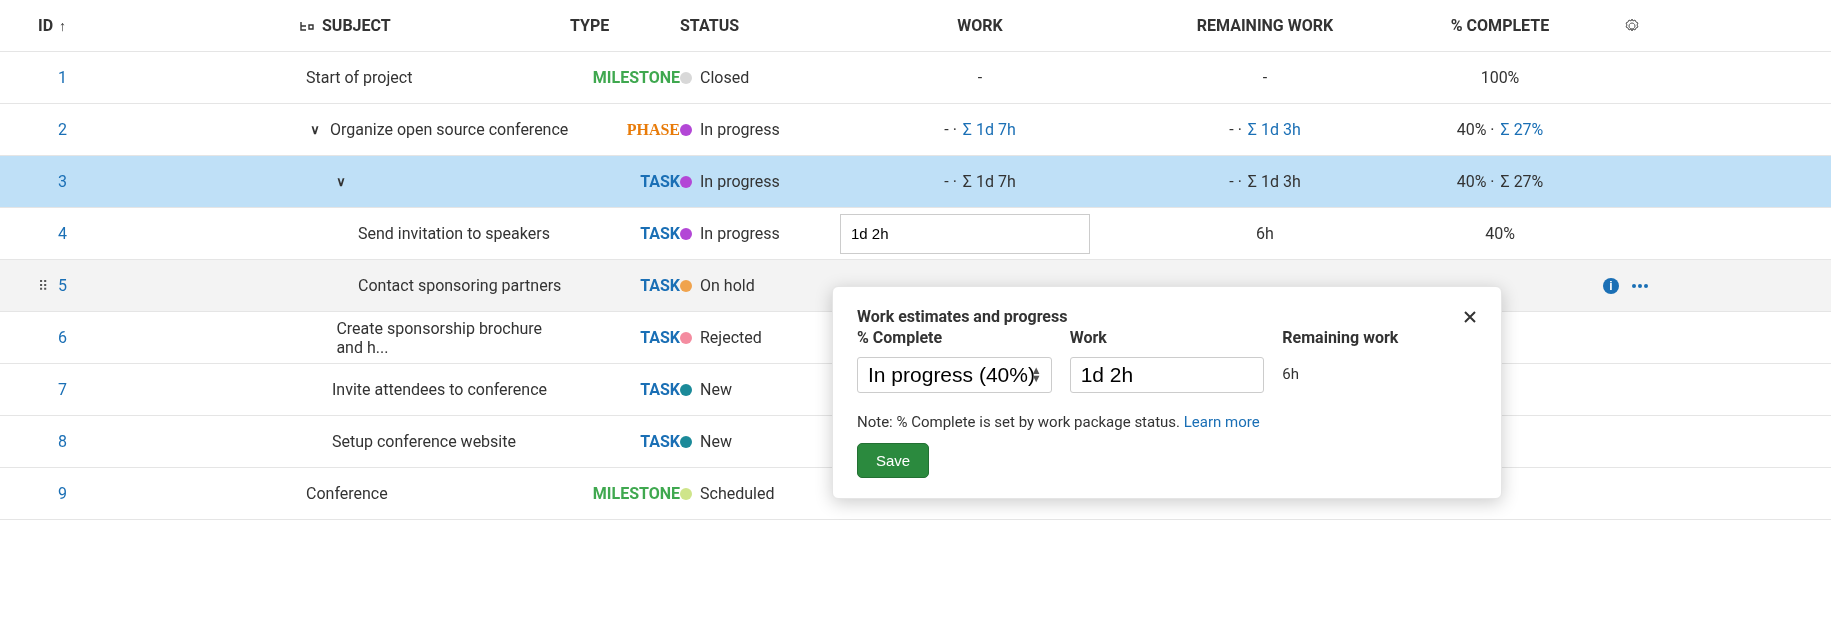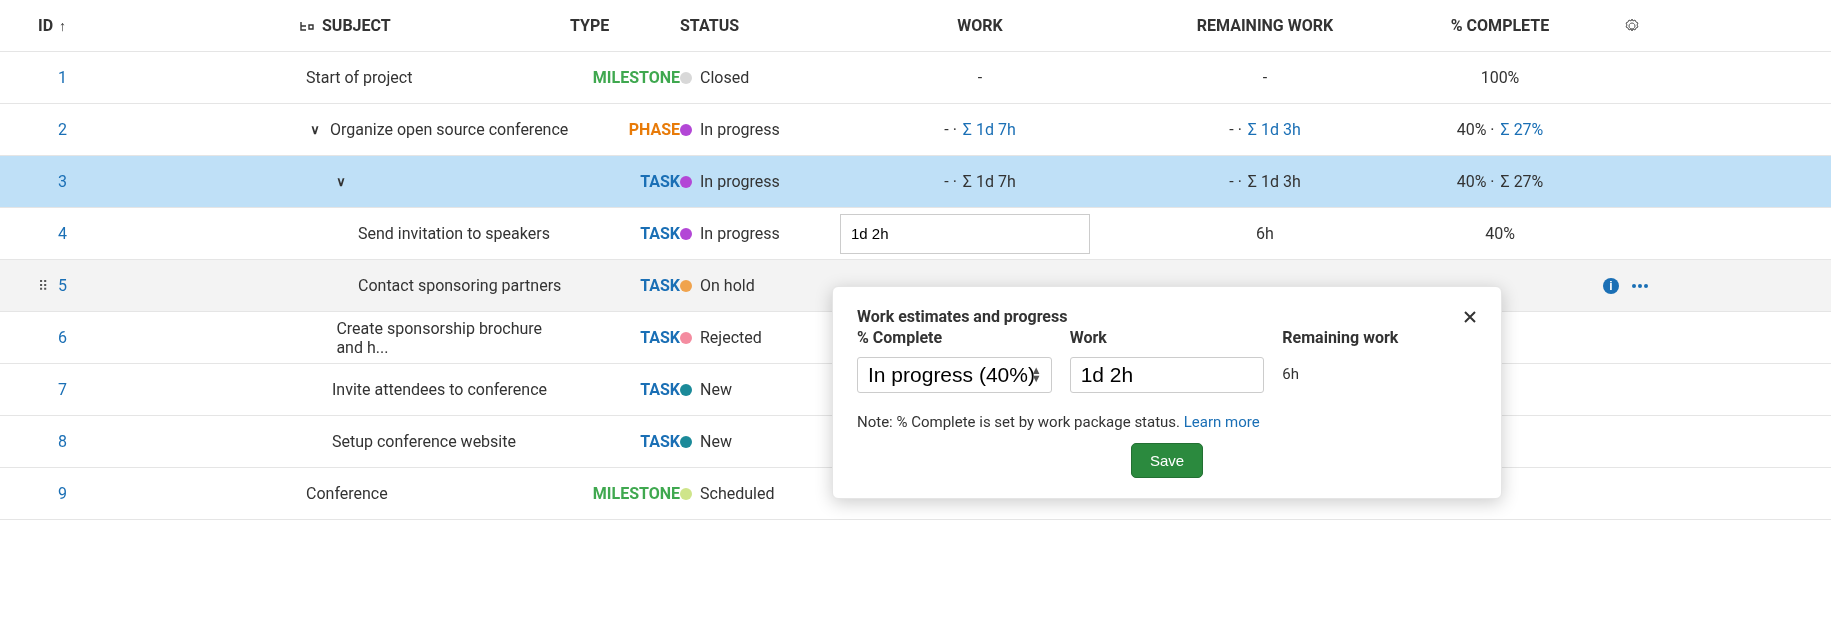--- a/index.html
+++ b/index.html
@@ -33,21 +33,21 @@
   .hdr-id { padding-left: 28px; display:flex; align-items:center; gap:6px; }
   .hdr-subject { display:flex; align-items:flex-end; gap:8px; padding-left: 150px; }
   .hdr-type, .hdr-status { text-align:left; }
   .hdr-work, .hdr-remaining, .hdr-complete { text-align:center; }
   .hdr-gear { display:flex; justify-content:flex-end; padding-right:10px; }
   .id-link { color: #1a6fb5; text-decoration: none; }
   .sort-arrow { font-size: 14px; }
   .chevron { font-size: 13px; font-weight: bold; display:inline-block; width:18px; text-align:center; color:#333;}
   .status-dot { width:12px; height:12px; border-radius:50%; display:inline-block; }
   .type-milestone { color: #3fa84f; }
-  .type-phase { color: #e87b09; }
+  .type-phase { color: #e87b09; font-family: Liberation Serif, serif; }
   .type-task { color: #1a6fb5; }
   .sigma { color: #1a6fb5; }
   .sigma.dark { color: #333; }
   .dash-dot { color:#333; }
   .work-input {
     border: 1px solid #ccc;
     height: 40px;
     padding: 0 10px;
     font-size: 15px;
     width: 250px;
@@ -77,21 +77,21 @@
     padding: 0 10px;
     font-size: 21px;
     border-radius: 3px;
     background:#fff;
   }
   .popup-select-wrap { position:relative; }
   .popup-select-caret { position:absolute; right:10px; top:50%; transform:translateY(-50%); font-size:11px; color:#555; line-height:8px;}
   .popup-static { font-size: 15px; padding-top: 8px; }
   .popup-note { font-size: 15px; color:#333; margin-bottom: 12px; }
   .popup-note a { color: #1a6fb5; text-decoration: none; }
-  .popup-footer { display:flex; justify-content:center; }
+  .popup-footer { display:flex; justify-content:flex-start; }
   .save-btn {
     background: #2b8a3e; color:#fff; border:1px solid #237033;
     border-radius: 5px; padding: 8px 18px; font-size: 15px; cursor:pointer;
   }
 </style>
 </head>
 <body>
 
 <div class="table">
   <div class="header-row">

